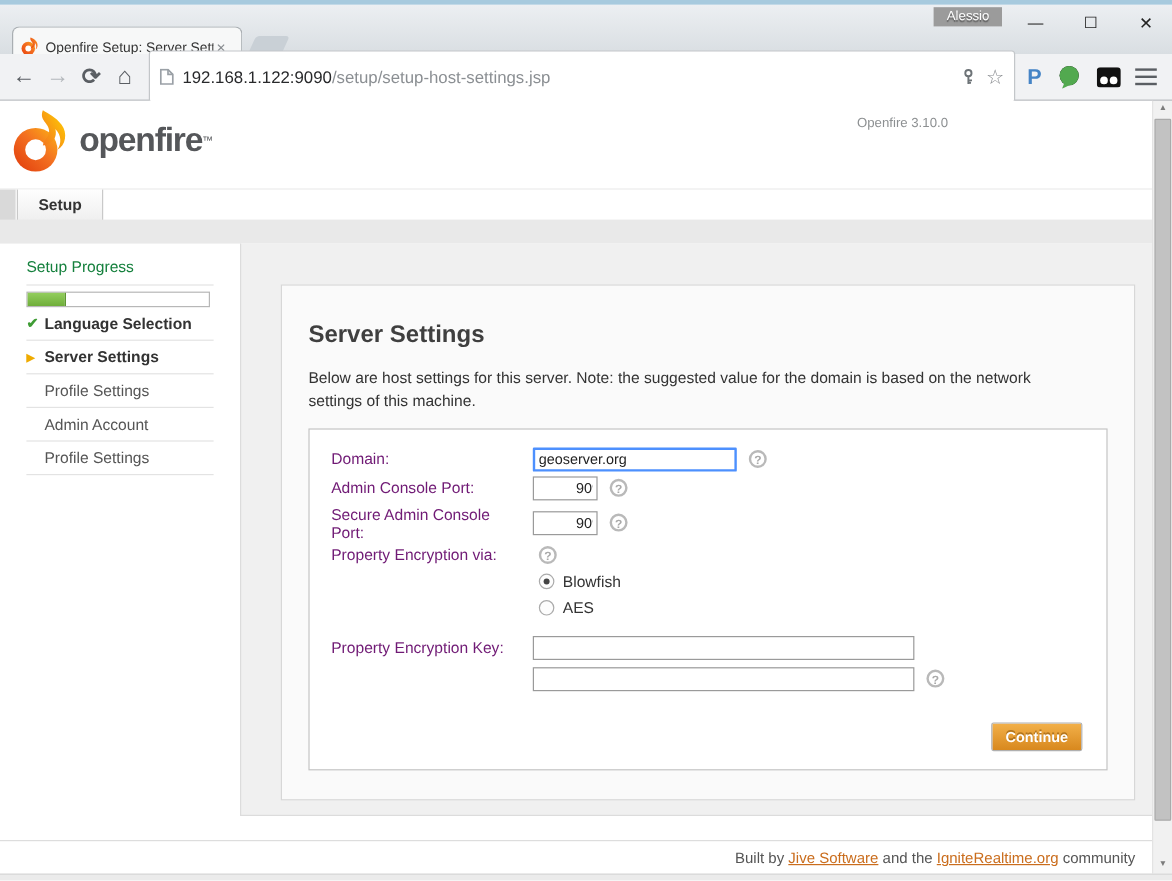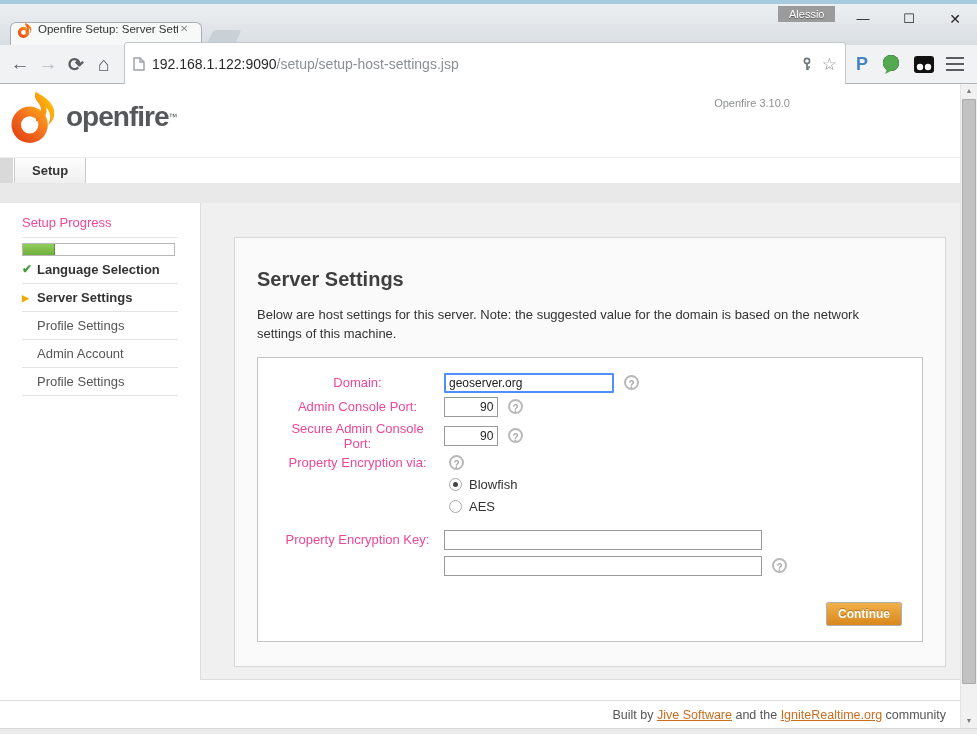--- a/index.html
+++ b/index.html
@@ -5,21 +5,21 @@
   * { margin:0; padding:0; box-sizing:border-box; }
   html,body { font-family:"Liberation Sans", sans-serif; }
   .window { position:relative; width:977px; height:734px; background:#fff; overflow:hidden; }
 
   
   .top-strip { position:absolute; left:0; top:0; width:977px; height:4px; background:#a7cade; }
   .titlebar { position:absolute; left:0; top:4px; width:977px; height:41px;
               background:linear-gradient(#eceff2,#d9dee2); }
   .tab { position:absolute; left:10px; top:18px; width:192px; height:24px; background:#f7f8f8;
          border:1px solid #a9aeb2; border-bottom:none; border-radius:6px 6px 0 0;
-         display:flex; align-items:flex-start; padding:0 6px; }
+         display:flex; align-items:flex-end; padding:0 6px; }
   .tab-title { font-size:11.5px; color:#333; white-space:nowrap; overflow:hidden; width:140px; margin-left:6px; }
   .tab-close { font-size:10px; color:#878b8f; margin-left:2px; cursor:default; }
   .newtab-nub { position:absolute; left:210px; top:26px; width:28px; height:15px; background:#c9d0d6;
                 border-radius:3px; transform:skewX(-25deg); }
   .profile-badge { position:absolute; left:778px; top:2px; padding:2px 11px; background:#9b9b9b;
                    color:#fff; font-size:11px; text-shadow:0 1px 1px rgba(0,0,0,.45); }
   .winbtn { position:absolute; top:6px; width:30px; height:18px; text-align:center; font-size:13px;
             color:#222; line-height:18px; }
   .btn-min { left:848px; } .btn-max { left:894px; } .btn-close { left:940px; font-size:14px; }
 
@@ -55,37 +55,37 @@
                border-left:1px solid #c9c9c9; border-right:1px solid #c9c9c9;
                font-size:13px; font-weight:bold; color:#333; line-height:26px; }
   .graybar { position:absolute; left:0; top:99px; width:960px; height:20px; background:#e9e9e9; }
 
   .content { position:absolute; left:0; top:119px; width:960px; height:497px; }
   .gray-panel { position:absolute; left:200px; top:0; width:760px; height:477px; background:#f0f0f0;
                 border-left:1px solid #dcdcdc; border-bottom:1px solid #dcdcdc; }
 
   
   .sidebar { position:absolute; left:22px; top:12px; width:156px; }
-  .sb-title { font-size:13px; color:#ec4899; padding-bottom:7px; border-bottom:1px solid #e3e3e3; }
+  .sb-title { font-size:13px; color:#15803d; padding-bottom:7px; border-bottom:1px solid #e3e3e3; }
   .progress { margin-top:5px; width:153px; height:13px; border:1px solid #b7b7b7; background:#fff; }
   .progress-fill { height:100%; background:linear-gradient(#93ce5d,#6fae3a); border-right:1px solid #5d9531; }
   .sb-item { position:relative; padding:6px 0 6px 15px; border-bottom:1px solid #e3e3e3; font-size:13px; color:#555; }
   .sb-item .bullet { position:absolute; left:0; top:6px; }
   .sb-item.done, .sb-item.current { font-weight:bold; color:#333; }
   .check-icon { color:#3f9c35; font-size:12px; }
   .arrow-icon { color:#efab00; font-size:9px; top:9px !important; }
 
   
   .main-box { position:absolute; left:33px; top:34px; width:712px; height:430px; background:#fafafa;
               border:1px solid #d7d7d7; padding:30px 22px 0 22px; }
   .main-title { font-size:20px; font-weight:bold; color:#3f3f3f; }
   .main-desc { margin-top:15px; font-size:13px; color:#333; line-height:1.45; width:650px; }
   .fieldset { margin-top:13px; background:#fff; border:1px solid #c4c4c4; padding:15px 18px 18px 18px; height:285px; }
   .frow { display:flex; align-items:center; margin-bottom:4px; }
-  .flabel { width:168px; text-align:center; font-size:13px; color:#ec4899; padding-right:5px; flex:none; }
+  .flabel { width:168px; text-align:left; font-size:13px; color:#701a75; padding-right:5px; flex:none; }
   .tinput { height:20px; border:1px solid #9a9a9a; font-size:12px; color:#222; padding:0 3px;
             font-family:"Liberation Sans", sans-serif; background:#fff; }
   .tinput.focused { border:2px solid #4d90fe; border-radius:1px; }
   .w-domain { width:170px; } .w-port { width:54px;padding-left:35px; } .w-key { width:318px; }
   .help-icon { width:15px; height:15px; border:2px solid #b9b9b9; border-radius:50%; color:#a9a9a9;
                font-size:10px; font-weight:bold; text-align:center; line-height:15px; margin-left:10px; flex:none; }
   .radio-row { margin:7px 0 7px 173px; display:flex; align-items:center; }
   .radio { width:13px; height:13px; border:1px solid #ababab; border-radius:50%; background:#fdfdfd;
            display:inline-block; position:relative; }
   .radio.checked::after { content:""; position:absolute; left:3px; top:3px; width:5px; height:5px;

